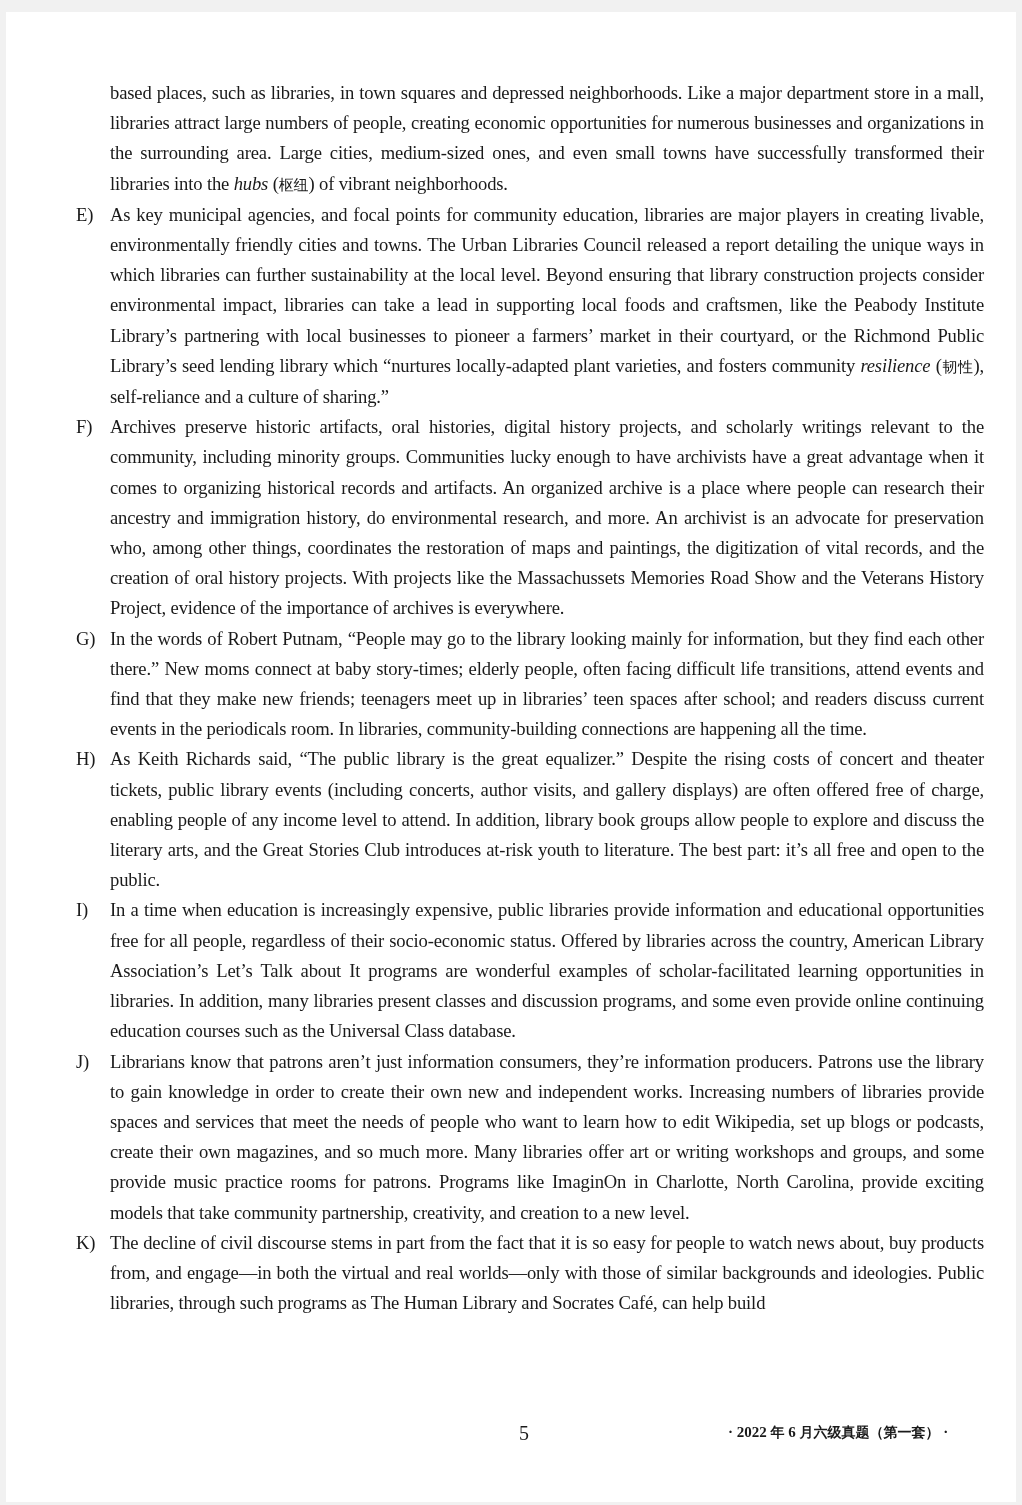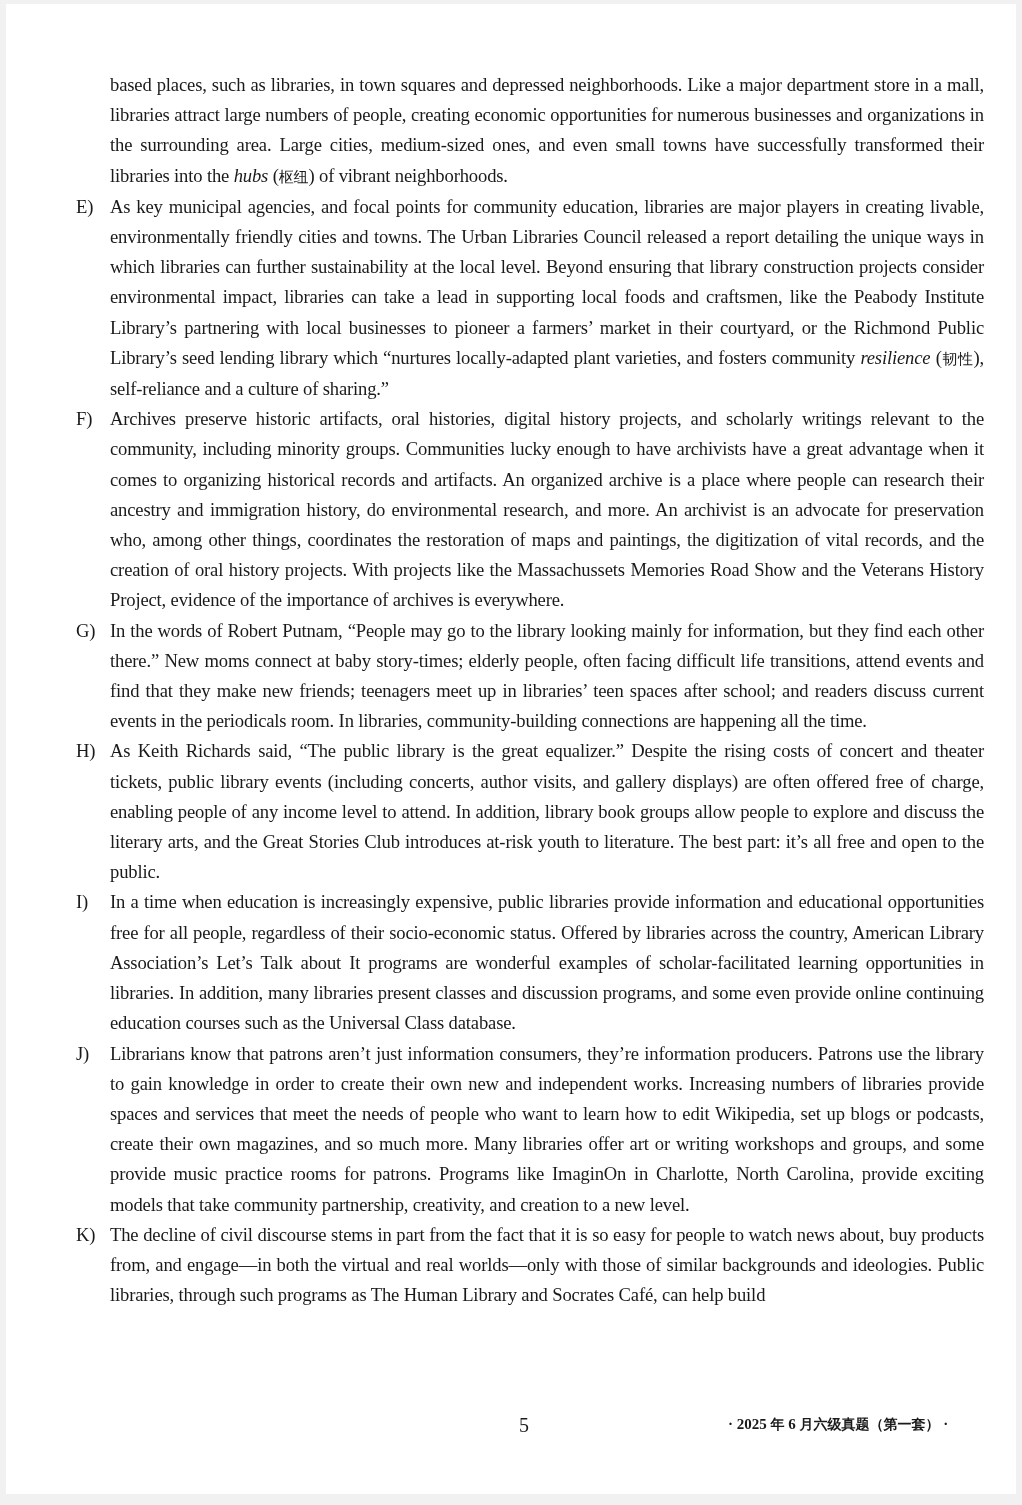--- a/index.html
+++ b/index.html
@@ -4,21 +4,21 @@
 <style>
   html, body { margin: 0; padding: 0; }
   body {
     width: 1022px; height: 1505px;
     background: #f1f1f1;
     position: relative;
     overflow: hidden;
   }
   .page {
     position: absolute;
-    left: 6px; top: 4px;
+    left: 6px; top: 12px;
     width: 1010px; height: 1490px;
     background: #ffffff;
   }
   .content {
     position: absolute;
     left: 70px; top: 66px;
     width: 908px;
     font-family: "Liberation Serif", "DejaVu Serif", serif;
     font-size: 18.6px;
     line-height: 30.2px;
@@ -93,15 +93,15 @@
         <span class="body"><span>Librarians know that patrons aren’t just information consumers, they’re information producers. Patrons use the library to gain knowledge in order to create their own new and independent works. Increasing numbers of libraries provide spaces and services that meet the needs of people who want to learn how to edit Wikipedia, set up blogs or podcasts, create their own magazines, and so much more. Many libraries offer art or writing workshops and groups, and some provide music practice rooms for patrons. Programs like ImaginOn in Charlotte, North Carolina, provide exciting models that take community partnership, creativity, and creation to a new level.</span></span>
       </div>
       <div class="para">
         <span class="label">K)</span>
         <span class="body"><span>The decline of civil discourse stems in part from the fact that it is so easy for people to watch news about, buy products from, and engage—in both the virtual and real worlds—only with those of similar backgrounds and ideologies. Public libraries, through such programs as The Human Library and Socrates Café, can help build</span></span>
       </div>
     </div>
 
   <div class="footer" style="left:-6px;top:1410px;">
     <span class="page-num">5</span>
-    <span class="exam-tag"><span>· 2025 </span><span class="cjk">年</span><span> 6 </span><span class="cjk">月六级真题（第一套）</span><span> ·</span></span>
+    <span class="exam-tag"><span>· 2022 </span><span class="cjk">年</span><span> 6 </span><span class="cjk">月六级真题（第一套）</span><span> ·</span></span>
   </div>
 </div>
 
 </body></html>

